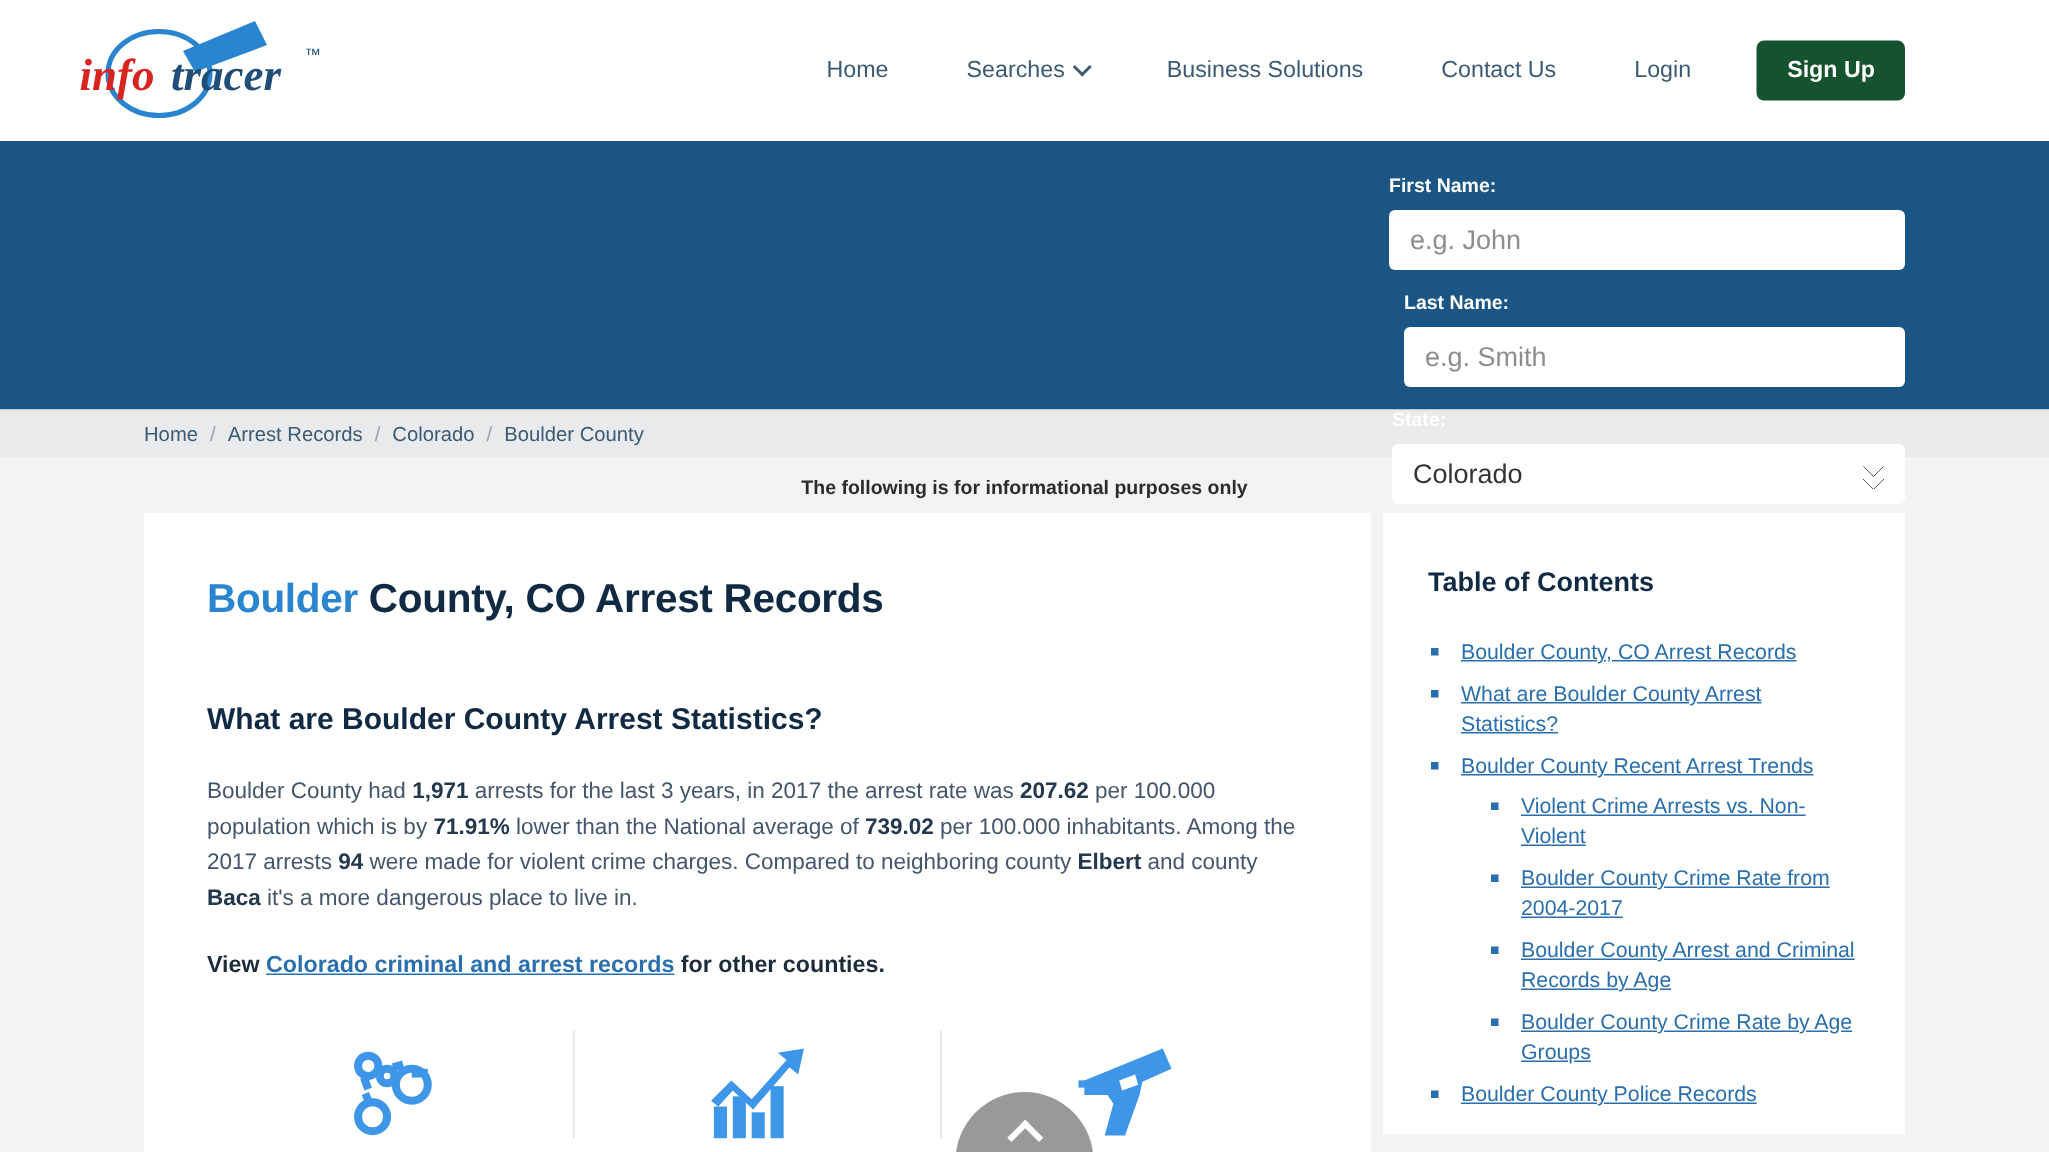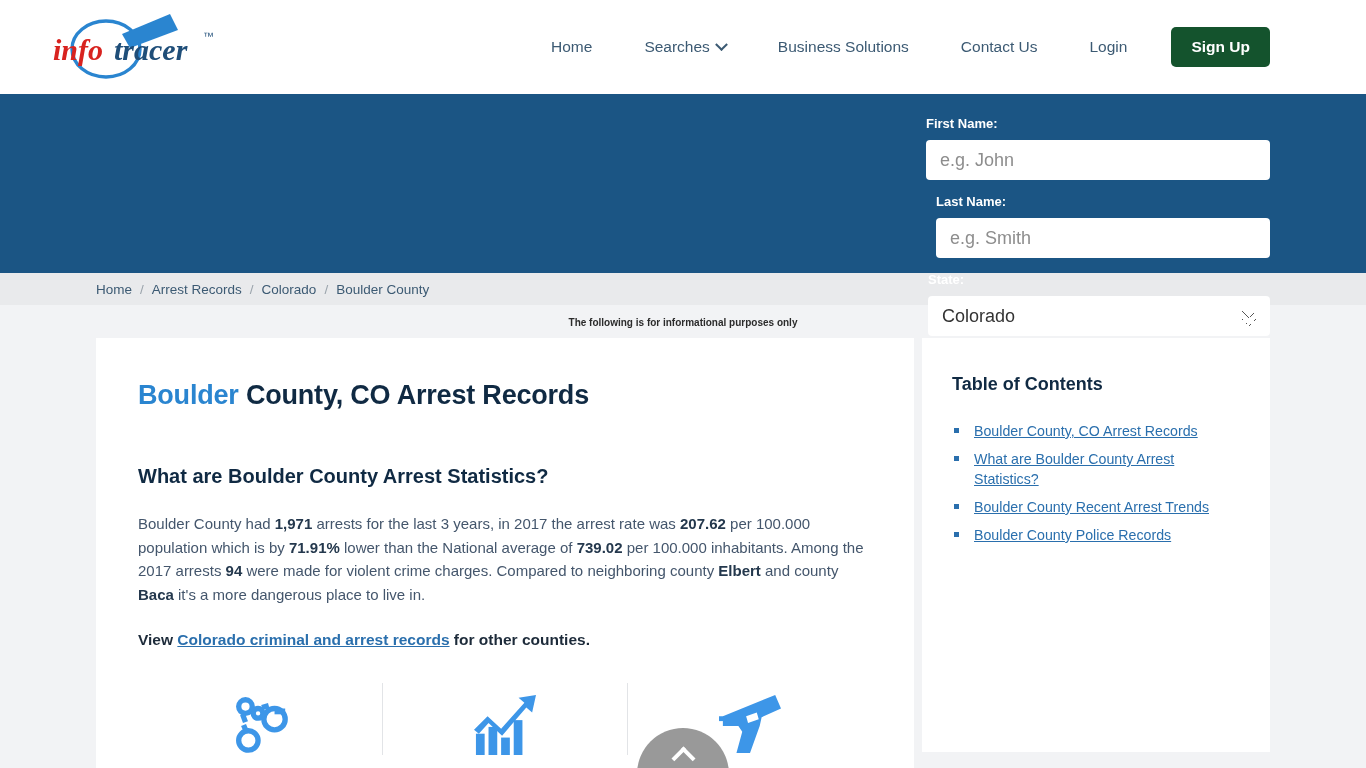--- a/index.html
+++ b/index.html
@@ -146,21 +146,21 @@
     padding: 0 96px;
     font-size: 13.5px;
   }
   .bc-link { color: #3c5a73; text-decoration: none; cursor: pointer; }
   .bc-sep { color: #9aa3ab; margin: 0 8px; }
   .bc-current { color: #3c5a73; }
 
   
   .notice {
     text-align: center;
-    font-size: 10px;
+    font-size: 13px;
     font-weight: bold;
     color: #2b2b2b;
     padding: 12px 0 10px 0;
     background: #f2f3f5;
   }
 
   
   .page {
     padding: 0 96px;
     display: flex;
@@ -419,20 +419,34 @@
     <h3 class="toc-title">Table of Contents</h3>
     <ul class="toc">
       <li>
         <a>Boulder County, CO Arrest Records</a>
       </li>
       <li>
         <a>What are Boulder County Arrest Statistics?</a>
       </li>
       <li>
         <a>Boulder County Recent Arrest Trends</a>
+        <ul>
+          <li>
+            <a>Violent Crime Arrests vs. Non-Violent</a>
+          </li>
+          <li>
+            <a>Boulder County Crime Rate from 2004-2017</a>
+          </li>
+          <li>
+            <a>Boulder County Arrest and Criminal Records by Age</a>
+          </li>
+          <li>
+            <a>Boulder County Crime Rate by Age Groups</a>
+          </li>
+        </ul>
       </li>
       <li>
         <a>Boulder County Police Records</a>
       </li>
     </ul>
   </div>
 
 </div>
 
 <div class="scroll-top">

